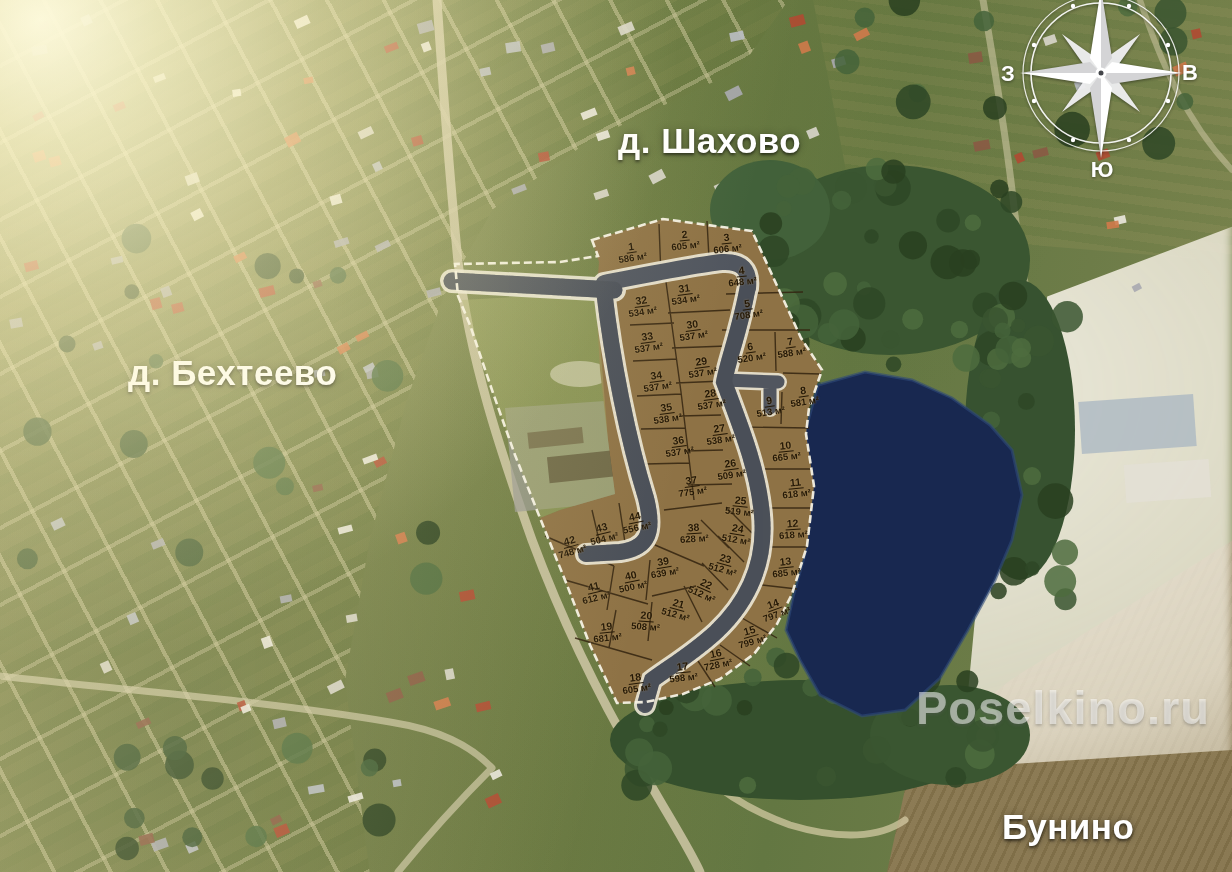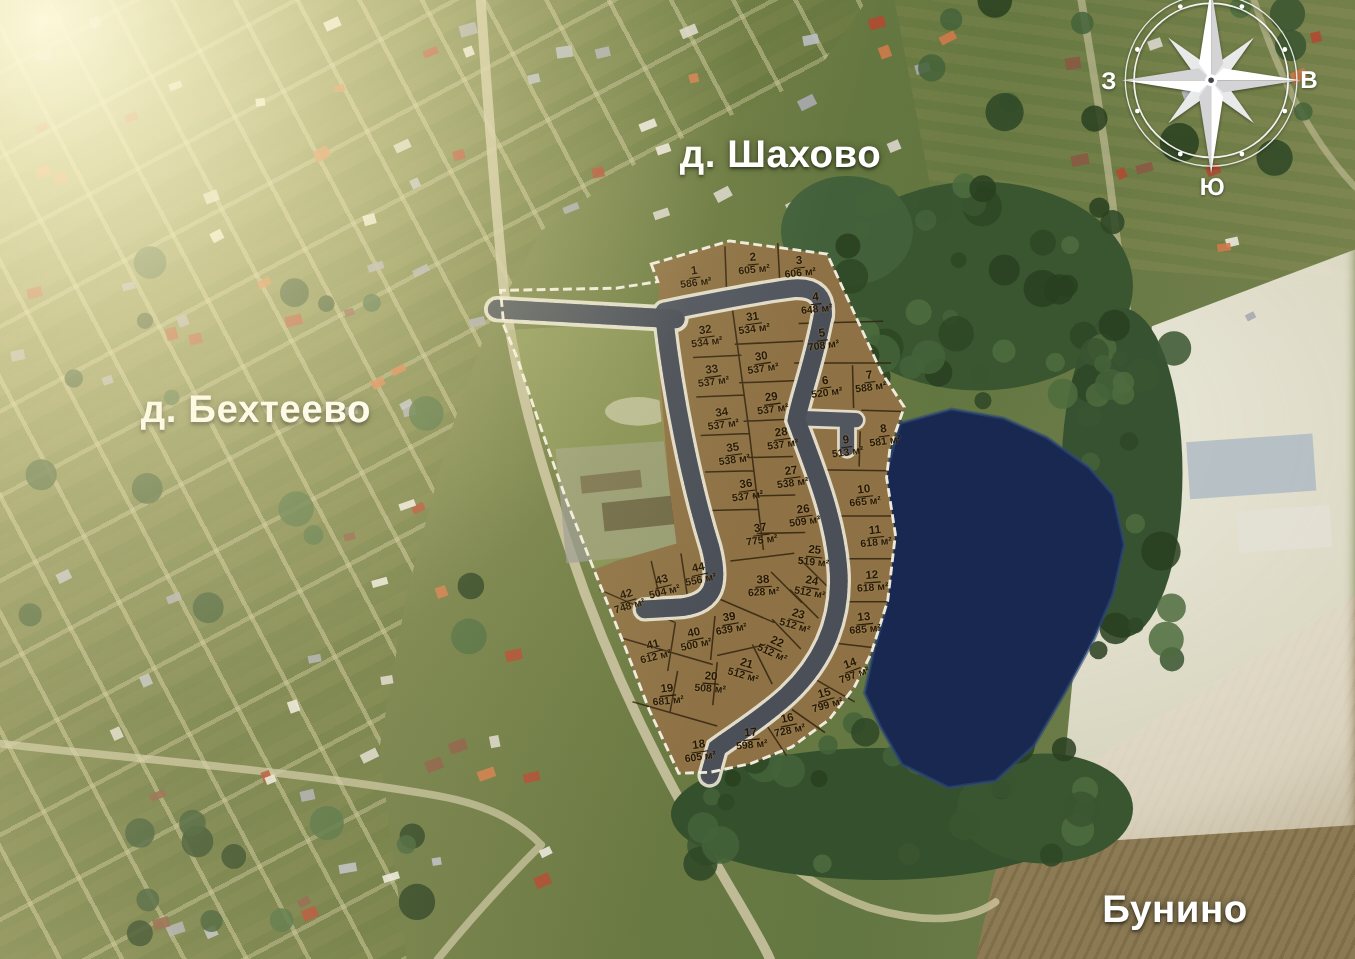--- a/index.html
+++ b/index.html
@@ -499,13 +499,14 @@
       <div class="plot-label" style="left: 603px; top: 533px; transform: translate(-50%, -50%) rotate(-14deg);"><span class="num">43</span><span class="ar">504 м²</span></div>
       <div class="plot-label" style="left: 636px; top: 522px; transform: translate(-50%, -50%) rotate(-12deg);"><span class="num">44</span><span class="ar">556 м²</span></div>
     </div>
 
   <div class="village-label" style="left:618px;top:121px;">д. Шахово</div>
   <div class="village-label" style="left:128px;top:353px;">д. Бехтеево</div>
   <div class="village-label" style="left:1002px;top:807px;">Бунино</div>
 
   <div class="layer sun-flare"></div>
 
+  <div class="watermark">Poselkino.ru</div>
 </div>
 
 </body></html>

